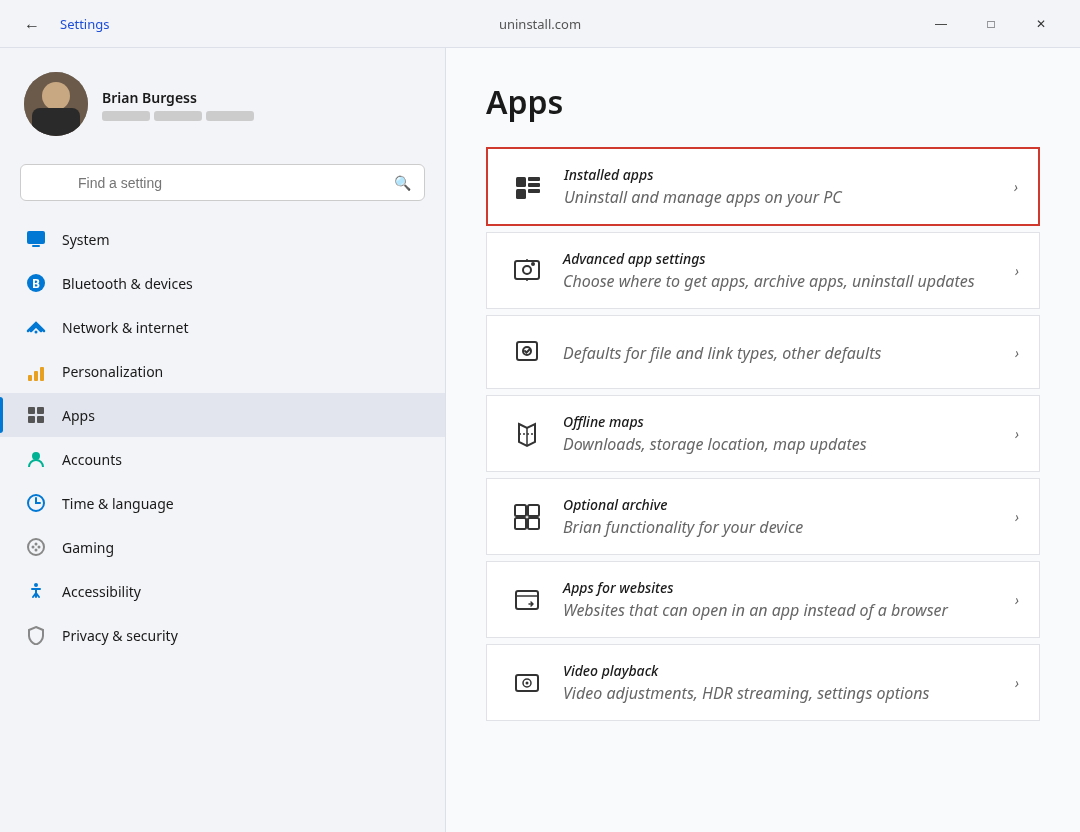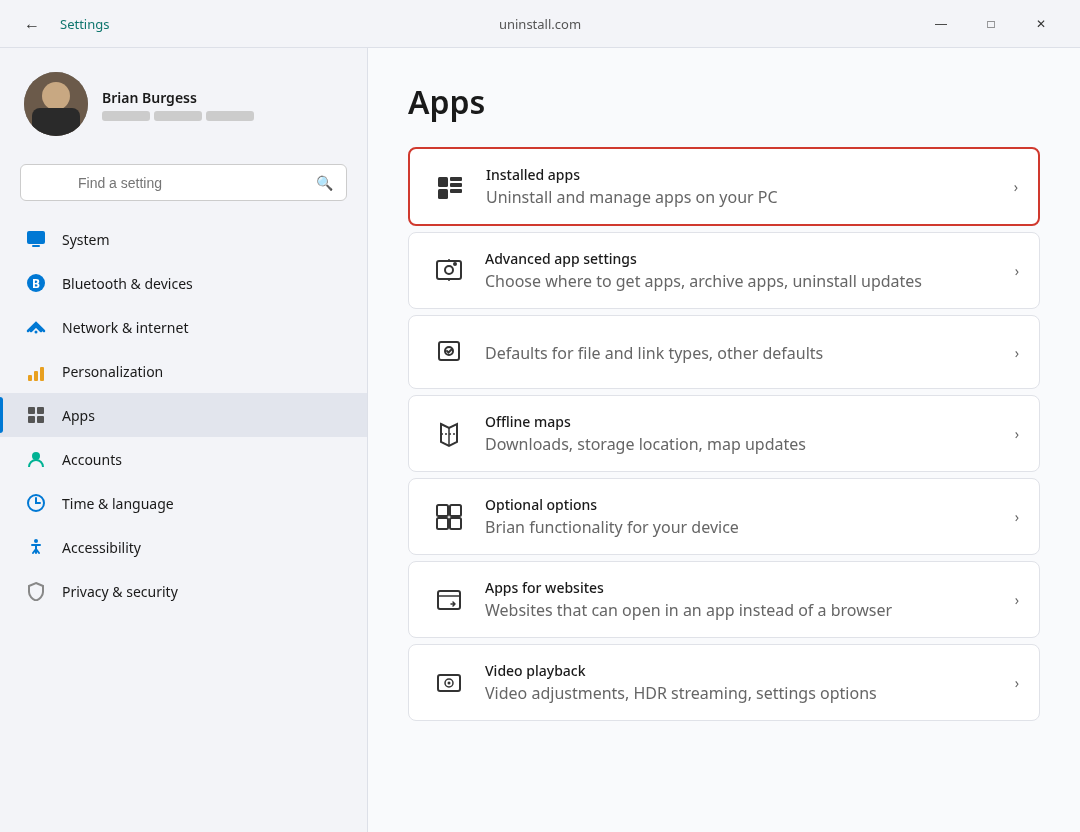--- a/index.html
+++ b/index.html
@@ -24,21 +24,21 @@
       border-bottom: 1px solid #dde0e8;
       flex-shrink: 0;
     }
     .title-bar-left {
       display: flex;
       align-items: center;
       gap: 12px;
     }
     .title-bar-title {
       font-size: 13px;
-      color: #0f766e;
+      color: #1d4ed8;
     }
     .title-bar-center {
       font-size: 13px;
       color: #555;
       position: absolute;
       left: 50%;
       transform: translateX(-50%);
     }
     .title-bar-controls {
       display: flex;
@@ -69,21 +69,21 @@
 
     
     .app-body {
       display: flex;
       flex: 1;
       overflow: hidden;
     }
 
     
     .sidebar {
-      width: 368px;
+      width: 446px;
       background: #f3f4f8;
       display: flex;
       flex-direction: column;
       padding: 0;
       overflow-y: auto;
       flex-shrink: 0;
       border-right: 1px solid #dde0e8;
     }
 
     
@@ -254,25 +254,26 @@
     
     .settings-list {
       display: flex;
       flex-direction: column;
       gap: 6px;
     }
     .settings-item {
       display: flex;
       align-items: center;
       background: white;
-      border-radius: 8px;
+      border-radius: 0;
       padding: 16px 20px;
       cursor: pointer;
       border: 1px solid #e0e2e8;
       transition: background 0.1s;
+      font-style: italic;
     }
     .settings-item.highlighted {
       border: 2px solid #d0392e;
       background: white;
     }
     .settings-icon {
       width: 40px;
       height: 40px;
       display: flex;
       align-items: center;
@@ -418,20 +419,32 @@
       <div class="nav-item">
         <div class="nav-icon icon-time">
           <svg width="20" height="20" viewBox="0 0 20 20" fill="none">
             <circle cx="10" cy="10" r="8" stroke="#0078d4" stroke-width="2" fill="none"></circle>
             <path d="M10 5 L10 10 L14 10" stroke="#0078d4" stroke-width="2" stroke-linecap="round"></path>
           </svg>
         </div>
         <span class="nav-label">Time &amp; language</span>
       </div>
 
+      <div class="nav-item">
+        <div class="nav-icon icon-gaming">
+          <svg width="20" height="20" viewBox="0 0 20 20" fill="none">
+            <circle cx="10" cy="10" r="8" stroke="#888" stroke-width="2" fill="none"></circle>
+            <circle cx="7" cy="10" r="1.5" fill="#888"></circle>
+            <circle cx="13" cy="10" r="1.5" fill="#888"></circle>
+            <circle cx="10" cy="7" r="1.5" fill="#888"></circle>
+            <circle cx="10" cy="13" r="1.5" fill="#888"></circle>
+          </svg>
+        </div>
+        <span class="nav-label">Gaming</span>
+      </div>
 
       <div class="nav-item">
         <div class="nav-icon icon-accessibility">
           <svg width="20" height="20" viewBox="0 0 20 20" fill="none">
             <circle cx="10" cy="4" r="2" fill="#0078d4"></circle>
             <path d="M6 8 L14 8 M10 8 L10 16 M10 12 L7 16 M10 12 L13 16" stroke="#0078d4" stroke-width="2" stroke-linecap="round"></path>
           </svg>
         </div>
         <span class="nav-label">Accessibility</span>
       </div>
@@ -518,21 +531,21 @@
       <div class="settings-item">
         <div class="settings-icon">
           <svg width="28" height="28" viewBox="0 0 28 28" fill="none">
             <rect x="2" y="2" width="11" height="11" rx="1.5" stroke="#333" stroke-width="2" fill="none"></rect>
             <rect x="15" y="2" width="11" height="11" rx="1.5" stroke="#333" stroke-width="2" fill="none"></rect>
             <rect x="2" y="15" width="11" height="11" rx="1.5" stroke="#333" stroke-width="2" fill="none"></rect>
             <rect x="15" y="15" width="11" height="11" rx="1.5" stroke="#333" stroke-width="2" fill="none"></rect>
           </svg>
         </div>
         <div class="settings-text">
-          <div class="settings-title">Optional options</div>
+          <div class="settings-title">Optional archive</div>
           <div class="settings-desc">Brian functionality for your device</div>
         </div>
         <span class="chevron">›</span>
       </div>
 
       <div class="settings-item">
         <div class="settings-icon">
           <svg width="28" height="28" viewBox="0 0 28 28" fill="none">
             <rect x="3" y="5" width="22" height="18" rx="2" stroke="#333" stroke-width="2" fill="none"></rect>
             <path d="M3 10 L25 10" stroke="#333" stroke-width="1.5"></path>

